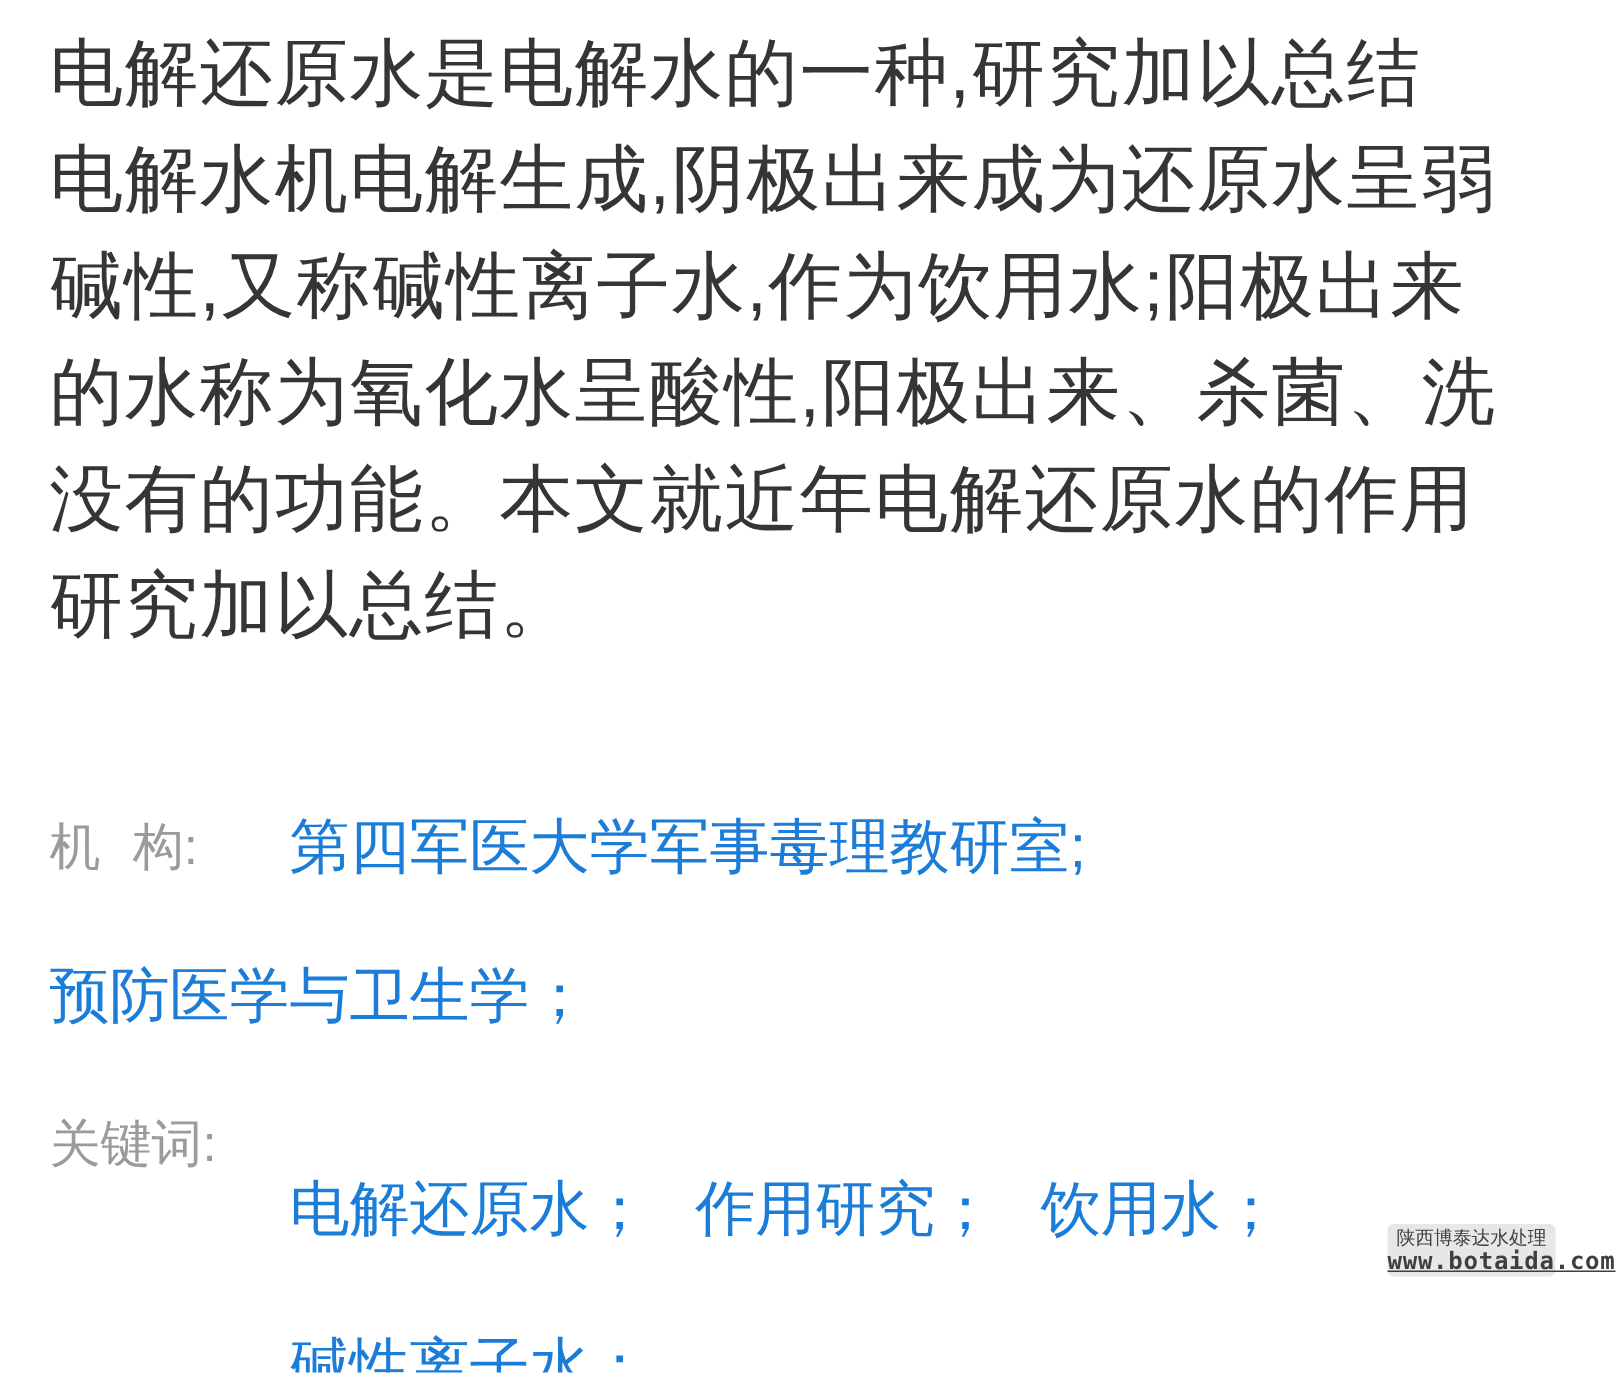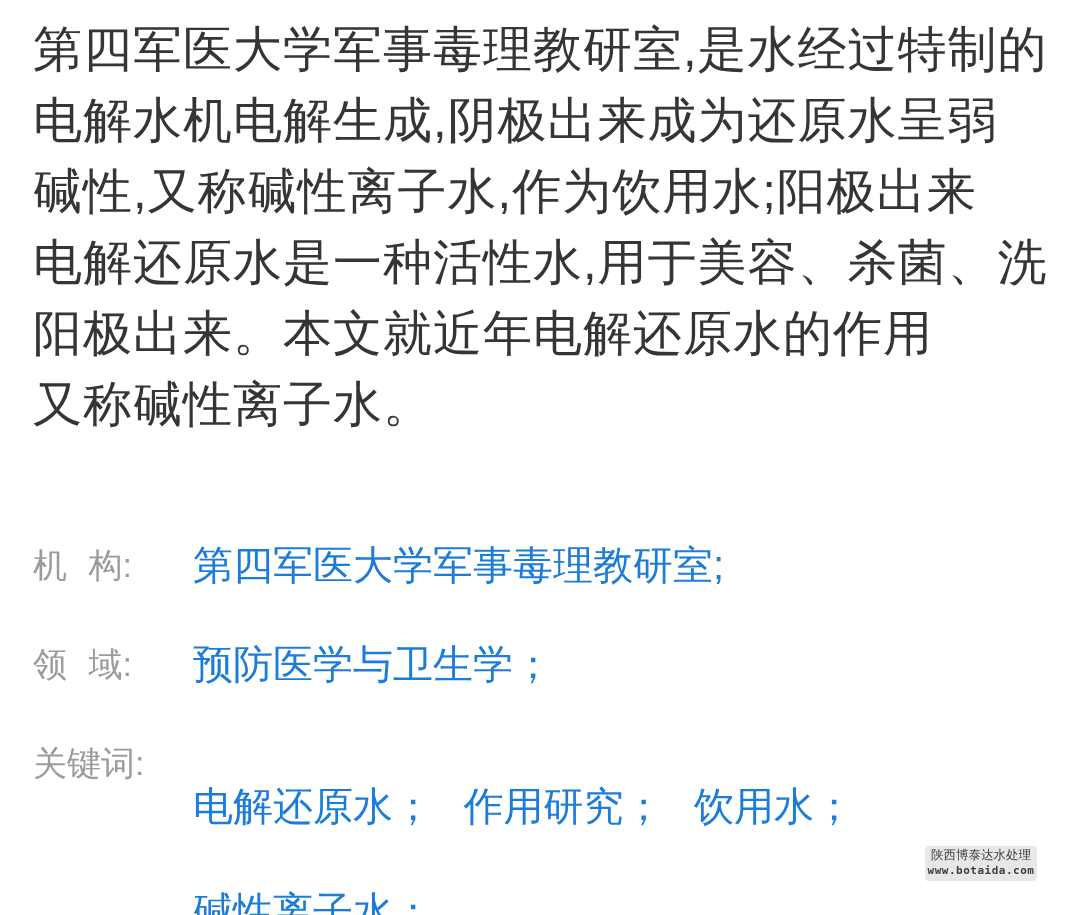--- a/index.html
+++ b/index.html
@@ -48,70 +48,70 @@
     margin-right: 26px;
     text-decoration: none;
     cursor: pointer;
   }
   .link { text-decoration: none; cursor: pointer; }
 
   
   .watermark {
     position: absolute;
     left: 925px;
-    top: 846px;
+    top: 816px;
     width: 112px;
     height: 35px;
     background: #e7e7e7;
     border-radius: 4px;
     text-align: center;
     padding-top: 1px;
     box-sizing: border-box;
   }
   .watermark-line1 {
     font-size: 12.5px;
     line-height: 16px;
     color: #3f3f3f;
     white-space: nowrap;
   }
   .watermark-line2 {
     font-family: "DejaVu Sans Mono", "Liberation Mono", monospace;
-    font-size: 11px;
+    font-size: 16px;
     font-weight: 600;
     line-height: 15px;
     color: #3f3f3f;
     letter-spacing: 0.5px;
     white-space: nowrap;
+    text-decoration: underline;
   }
 </style>
 </head>
 <body>
 
 <div class="page">
 
   <div class="abstract">
-    <div class="abstract-line">第四军医大学军事毒理教研室,是水经过特制的</div>
+    <div class="abstract-line">电解还原水是电解水的一种,研究加以总结</div>
     <div class="abstract-line">电解水机电解生成,阴极出来成为还原水呈弱</div>
     <div class="abstract-line">碱性,又称碱性离子水,作为饮用水;阳极出来</div>
-    <div class="abstract-line">电解还原水是一种活性水,用于美容、杀菌、洗</div>
-    <div class="abstract-line">阳极出来。本文就近年电解还原水的作用</div>
-    <div class="abstract-line">又称碱性离子水。</div>
+    <div class="abstract-line">的水称为氧化水呈酸性,阳极出来、杀菌、洗</div>
+    <div class="abstract-line">没有的功能。本文就近年电解还原水的作用</div>
+    <div class="abstract-line">研究加以总结。</div>
   </div>
 
   <div class="meta">
 
     <div class="meta-row">
       <span class="meta-label">机 构:</span>
       <span class="meta-content">
         <a class="meta-value link">第四军医大学军事毒理教研室;</a>
       </span>
     </div>
 
     <div class="meta-row">
-      <span class="meta-label">领 域:</span>
       <span class="meta-content">
         <a class="meta-value link">预防医学与卫生学；</a>
       </span>
     </div>
 
     <div class="meta-row">
       <span class="meta-label">关键词:</span>
       <span class="meta-content">
         <div class="kw-line">
           <a class="kw-link link">电解还原水；</a>

